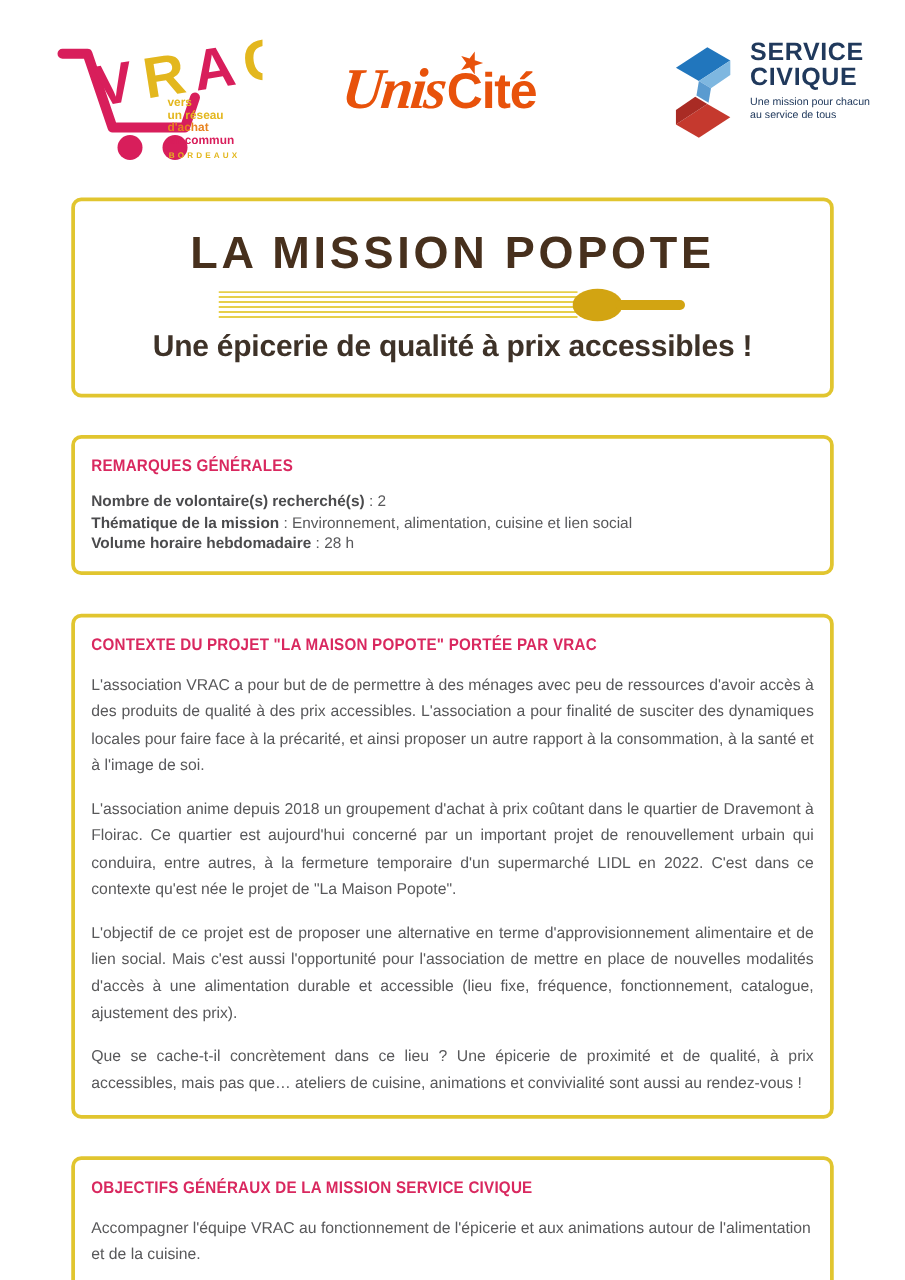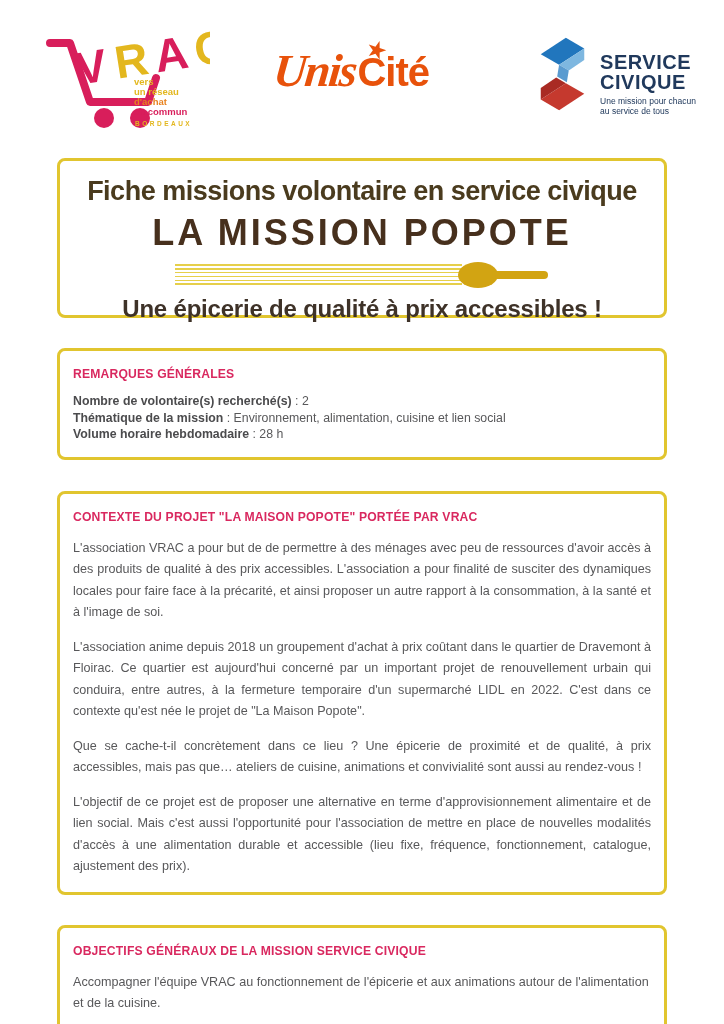--- a/index.html
+++ b/index.html
@@ -44,21 +44,21 @@
     font-size: 24px;
     transform: rotate(18deg);
     font-style: normal;
   }
   .unis-bold {
     font-weight: 900;
     font-size: 40px;
     letter-spacing: -1px;
     margin-left: 2px;
   }
-  .logo-sc { display: flex; align-items: flex-end; margin-top: 6px; }
+  .logo-sc { display: flex; align-items: flex-start; margin-top: 6px; }
   .sc-text { margin-left: 9px; }
   .sc-word {
     font-weight: 900;
     font-size: 20px;
     line-height: 20px;
     letter-spacing: 0.5px;
     color: #20395C;
   }
   .sc-tagline {
     margin-top: 4px;
@@ -199,21 +199,20 @@
         <div class="sc-word">CIVIQUE</div>
         <div class="sc-tagline">
           <div>Une mission pour chacun</div>
           <div>au service de tous</div>
         </div>
       </div>
     </div>
   </header>
 
   <section class="ybox title-box">
-    <div class="title-sub">Fiche missions volontaire en service civique</div>
     <h1 class="title-main">LA MISSION POPOTE</h1>
     <div class="divider">
       <div class="strands"></div>
       <svg class="spoon" width="92" height="28" viewBox="0 0 92 28">
         <ellipse cx="20" cy="14" rx="20" ry="13" fill="#D2A412"></ellipse>
         <rect x="34" y="10" width="56" height="8" rx="4" fill="#D2A412"></rect>
       </svg>
     </div>
     <div class="title-tagline">Une épicerie de qualité à prix accessibles !</div>
   </section>
@@ -224,22 +223,22 @@
       <p class="row"><strong>Nombre de volontaire(s) recherché(s)</strong><span> : </span><span>2</span></p>
       <p class="row"><strong>Thématique de la mission</strong><span> : </span><span>Environnement, alimentation, cuisine et lien social</span></p>
       <p class="row"><strong>Volume horaire hebdomadaire</strong><span> : </span><span>28 h</span></p>
     </div>
   </section>
 
   <section class="ybox section sec-contexte">
     <h2 class="sec-heading">CONTEXTE DU PROJET "LA MAISON POPOTE" PORTÉE PAR VRAC</h2>
     <p class="para">L'association VRAC a pour but de de permettre à des ménages avec peu de ressources d'avoir accès à des produits de qualité à des prix accessibles. L'association a pour finalité de susciter des dynamiques locales pour faire face à la précarité, et ainsi proposer un autre rapport à la consommation, à la santé et à l'image de soi.</p>
     <p class="para">L'association anime depuis 2018 un groupement d'achat à prix coûtant dans le quartier de Dravemont à Floirac. Ce quartier est aujourd'hui concerné par un important projet de renouvellement urbain qui conduira, entre autres, à la fermeture temporaire d'un supermarché LIDL en 2022. C'est dans ce contexte qu'est née le projet de "La Maison Popote".</p>
+    <p class="para">L'objectif de ce projet est de proposer une alternative en terme d'approvisionnement alimentaire et de lien social. Mais c'est aussi l'opportunité pour l'association de mettre en place de nouvelles modalités d'accès à une alimentation durable et accessible (lieu fixe, fréquence, fonctionnement, catalogue, ajustement des prix).</p>
     <p class="para">Que se cache-t-il concrètement dans ce lieu ? Une épicerie de proximité et de qualité, à prix accessibles, mais pas que… ateliers de cuisine, animations et convivialité sont aussi au rendez-vous !</p>
-    <p class="para">L'objectif de ce projet est de proposer une alternative en terme d'approvisionnement alimentaire et de lien social. Mais c'est aussi l'opportunité pour l'association de mettre en place de nouvelles modalités d'accès à une alimentation durable et accessible (lieu fixe, fréquence, fonctionnement, catalogue, ajustement des prix).</p>
   </section>
 
   <section class="ybox section sec-objectifs">
     <h2 class="sec-heading">OBJECTIFS GÉNÉRAUX DE LA MISSION SERVICE CIVIQUE</h2>
     <p class="para">Accompagner l'équipe VRAC au fonctionnement de l'épicerie et aux animations autour de l'alimentation et de la cuisine.</p>
   </section>
 
 </div>
 
 </body></html>

